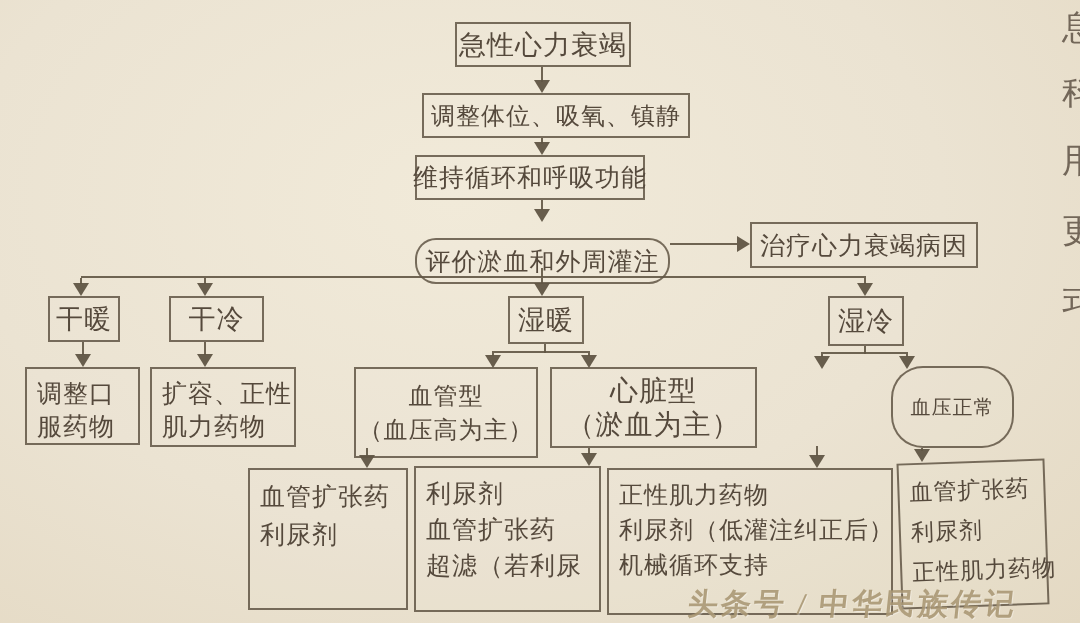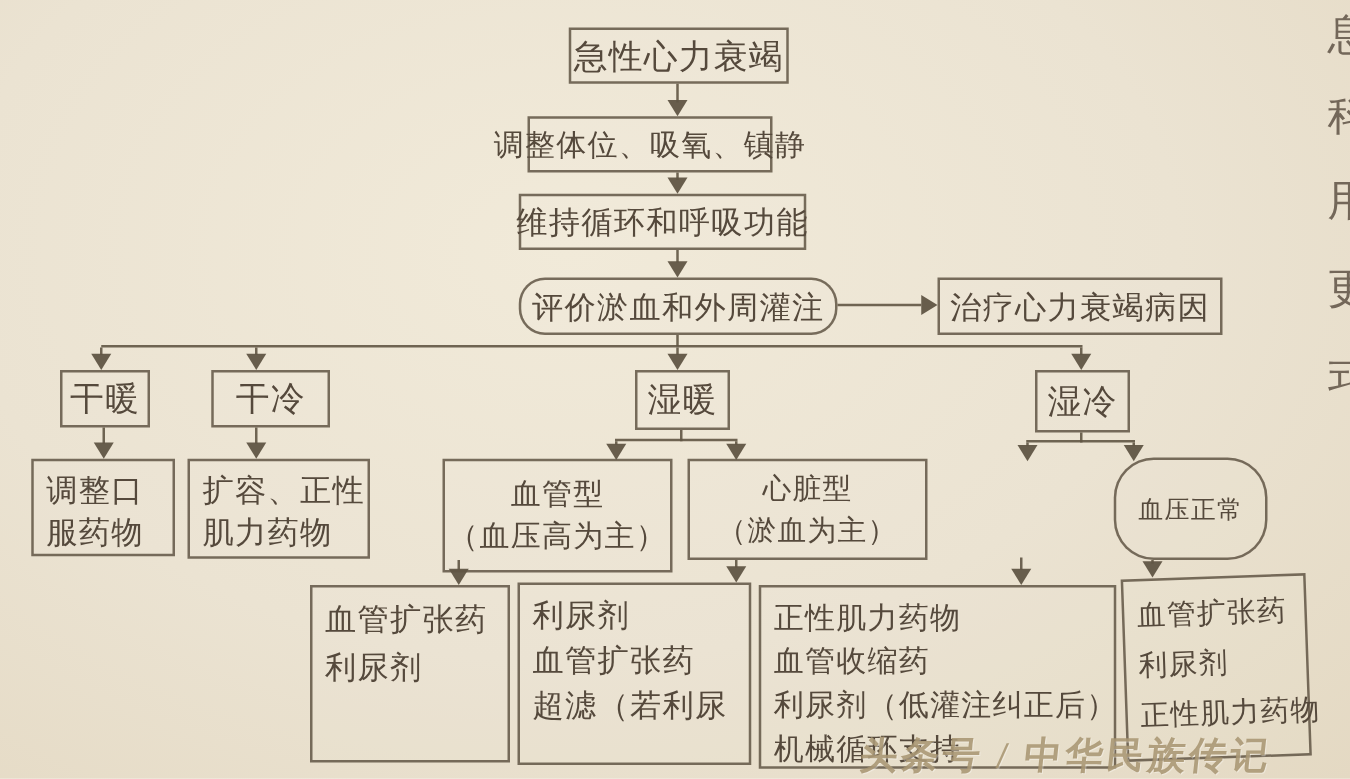--- a/index.html
+++ b/index.html
@@ -45,29 +45,29 @@
 </style>
 </head>
 <body>
 
 <div class="page">
 
   <div class="box" style="left:455px;top:22px;width:176px;height:45px;font-size:27px;">
     <span class="ln">急性心力衰竭</span>
   </div>
 
-  <div class="box" style="left:422px;top:93px;width:196px;height:45px;font-size:24px;">
+  <div class="box" style="left:422px;top:93px;width:268px;height:45px;font-size:24px;">
     <span class="ln">调整体位、吸氧、镇静</span>
   </div>
 
   <div class="box" style="left:415px;top:155px;width:230px;height:45px;font-size:25px;">
     <span class="ln">维持循环和呼吸功能</span>
   </div>
 
-  <div class="box" style="left:415px;top:222px;width:255px;height:46px;font-size:25px;border-radius:21px;">
+  <div class="box" style="left:415px;top:238px;width:255px;height:46px;font-size:25px;border-radius:21px;">
     <span class="ln">评价淤血和外周灌注</span>
   </div>
 
   <div class="box" style="left:750px;top:222px;width:228px;height:46px;font-size:25px;">
     <span class="ln">治疗心力衰竭病因</span>
   </div>
 
   <div class="vl" style="left:541px;top:67px;height:15px;"></div>
   <div class="ad" style="left:534px;top:80px;"></div>
 
@@ -136,21 +136,21 @@
   <div class="box leftal" style="left:25px;top:367px;width:115px;height:78px;font-size:25px;line-height:33px;">
     <span class="ln">调整口</span>
     <span class="ln">服药物</span>
   </div>
 
   <div class="box" style="left:354px;top:367px;width:184px;height:91px;font-size:24px;line-height:34px;">
     <span class="ln">血管型</span>
     <span class="ln">（血压高为主）</span>
   </div>
 
-  <div class="box" style="left:550px;top:367px;width:192px;height:81px;font-size:23px;line-height:34px;">
+  <div class="box" style="left:550px;top:367px;width:207px;height:81px;font-size:28px;line-height:34px;">
     <span class="ln">心脏型</span>
     <span class="ln">（淤血为主）</span>
   </div>
 
 
   <div class="box" style="left:891px;top:366px;width:123px;height:82px;font-size:20px;border-radius:32px;">
     <span class="ln">血压正常</span>
   </div>
 
   <div class="vl" style="left:366px;top:448px;height:8px;"></div>
@@ -171,21 +171,20 @@
   </div>
 
   <div class="box leftal" style="left:414px;top:466px;width:187px;height:146px;font-size:25px;line-height:36px;">
     <span class="ln">利尿剂</span>
     <span class="ln">血管扩张药</span>
     <span class="ln">超滤（若利尿</span>
   </div>
 
   <div class="box leftal" style="left:607px;top:468px;width:286px;height:147px;font-size:24px;line-height:35px;">
     <span class="ln">正性肌力药物</span>
-    <span class="ln">血管收缩药</span>
     <span class="ln">利尿剂（低灌注纠正后）</span>
     <span class="ln">机械循环支持</span>
   </div>
 
   <div class="box leftal" style="left:899px;top:461px;width:148px;height:146px;font-size:23px;line-height:40px;transform:rotate(-2deg);">
     <span class="ln">血管扩张药</span>
     <span class="ln">利尿剂</span>
     <span class="ln">正性肌力药物</span>
   </div>
 

